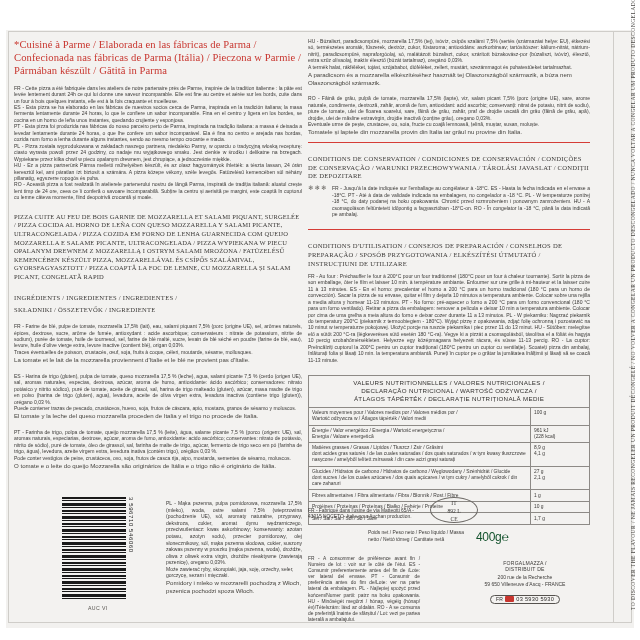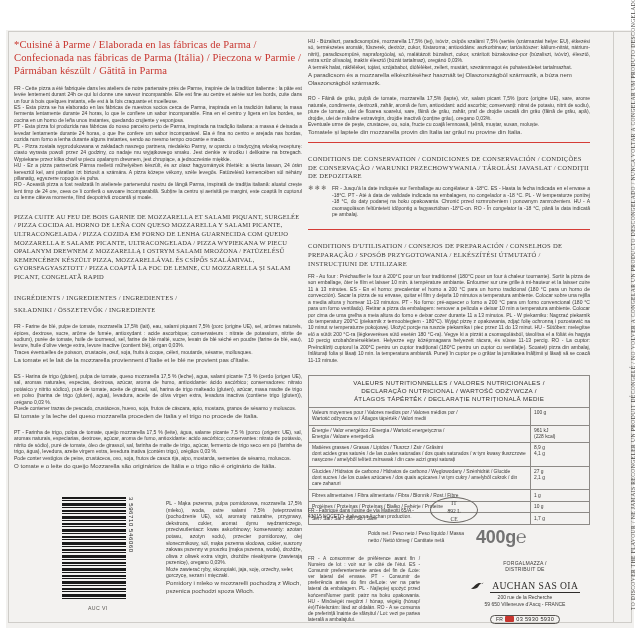--- a/index.html
+++ b/index.html
@@ -138,21 +138,21 @@
     font-size:5.6px;line-height:8.2px;color:#3c3a38;
     padding-top:1px;box-sizing:border-box;
   }
   .weight-box{position:absolute;left:368px;top:527px;width:240px;}
   .weight-lbl{
     display:inline-block;vertical-align:middle;
     font-size:4.9px;line-height:6.3px;color:#3c3a38;width:108px;
   }
   .weight-val{
     display:inline-block;vertical-align:middle;
-    font-size:18px;font-weight:700;color:#737373;letter-spacing:-.3px;
+    font-size:12px;font-weight:400;color:#14532d;letter-spacing:-.3px;
   }
   .dist{
     position:absolute;left:430px;top:560px;width:190px;text-align:center;
   }
   .dist .d1{font-size:5.1px;line-height:6.4px;color:#3c3a38;letter-spacing:.2px;}
   .dist .brand{
     font-family:"Liberation Serif", serif;
     font-size:9.6px;color:#2e2c2a;letter-spacing:.4px;margin-top:1px;
     display:inline-block;border-bottom:1px solid #2e2c2a;padding:0 2px 1px 2px;
   }
@@ -362,28 +362,20 @@
   <div class="weight-box">
     <span class="weight-lbl">Poids net / Peso neto / Peso líquido / Massa netto / Nettó tömeg / Cantitate netă</span><span class="weight-val">400g℮</span>
   </div>
 
   <div class="madein">FR - Fabriqué dans l'usine de via Matteotti 65/A - 43015 NOCETO- Italie pour Auchan production.</div>
   <div class="bestbefore">FR - A consommer de préférence avant fin / Numéro de lot : voir sur le côté de l'étui. ES - Consumir preferentemente antes del fin de /Lote: ver lateral del envase. PT - Consumir de preferência antes do fim de/Lote: ver na parte lateral da embalagem. PL - Najlepiej spożyć przed końcem/Numer partii: patrz na boku opakowania. HU - Minőségét megőrzi / hónap, végéig (hónap/év)/Tételszám: lásd az oldalán. RO - A se consuma de preferință înainte de sfârșitul / Lot: vezi pe partea laterală a ambalajului.</div>
 
   <div class="dist">
     <div class="d1">FORGALMAZZA /</div>
     <div class="d1">DISTRIBUIT DE</div>
-    <div style="margin-top:2px;">
-      <span class="bird">
-        <svg viewBox="0 0 28 16" width="14" height="8">
-            <path d="M2 13 C6 11 9 8 12 5 C15 2 20 1 24 3 C21 3 19 5 18 7 C17 9 15 12 11 13 C8 14 4 14 2 13 Z M24 3 L27 1 L25 4 Z" fill="#2e2c2a"></path>
-          </svg>
-      </span>
-      <span class="brand">AUCHAN SAS OIA</span>
-    </div>
     <div class="addr">200 rue de la Recherche</div>
     <div class="addr">59 650 Villeneuve d'Ascq - FRANCE</div>
     <div class="phone">
       <span class="fr">FR</span><span class="flagph"></span><span>03 5930 5930</span>
     </div>
   </div>
 
   <div class="vert-bar"></div>
   <div class="vert">TO DISCOVER THE FLAVOUR / NE JAMAIS RECONGELER UN PRODUIT DÉCONGELÉ / NO VOLVER A CONGELAR UN PRODUCTO DESCONGELADO / NUNCA VOLTAR A CONGELAR UM PRODUTO DESCONGELADO</div>
 

